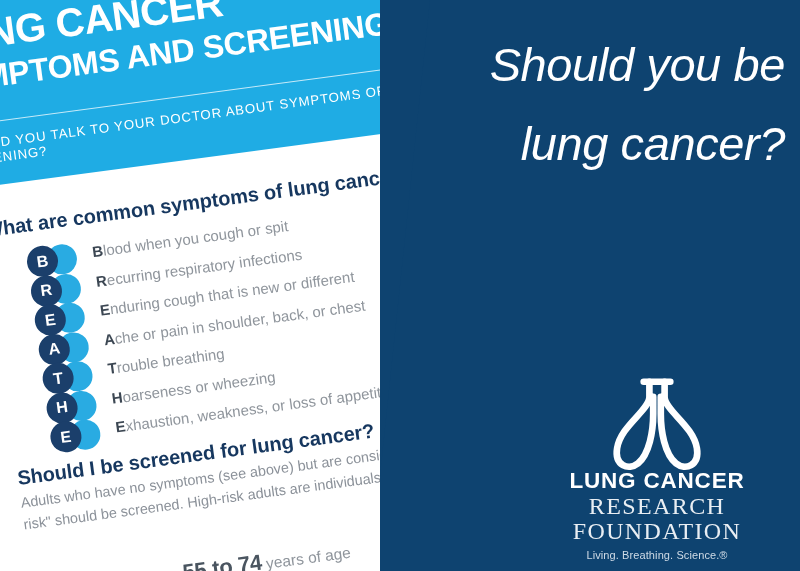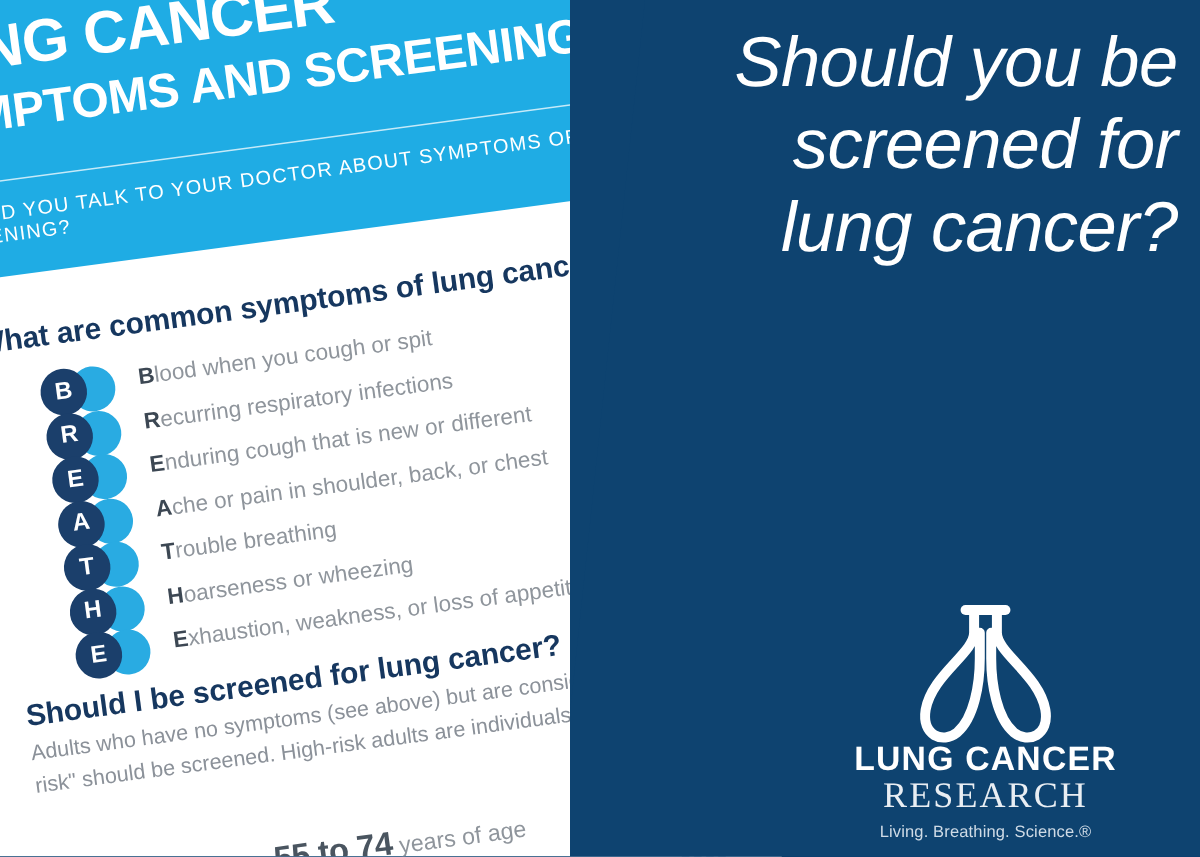--- a/index.html
+++ b/index.html
@@ -16,21 +16,21 @@
     position:absolute;top:0;right:0;width:420px;height:571px;
     background:#0e4370;z-index:5;
   }
   .headline{
     position:absolute;top:14px;right:15px;width:360px;
     text-align:right;color:#ffffff;
     font-style:italic;font-weight:400;
     font-size:47px;line-height:1.17;
     letter-spacing:-0.4px;
   }
-  .headline span{display:block;}
+  .headline span{display:block;margin-top:24px;}
 
   
   .logo{
     position:absolute;right:28px;bottom:10px;width:230px;
     text-align:center;color:#ffffff;
   }
   .logo-mark{width:100%;height:95px;display:block;}
   .logo-l1{
     font-size:22.5px;font-weight:700;letter-spacing:0.8px;
     line-height:1.1;margin-top:-2px;
@@ -219,31 +219,31 @@
     </div>
   </div>
 
   <svg class="navy-panel" viewBox="0 0 420 571" preserveAspectRatio="none" style="position:absolute;">
     <polygon points="50,0 420,0 420,571 -10,571" fill="#0e4370"></polygon>
   </svg>
 
   <div class="navy-panel" style="background:transparent;">
     <div class="headline">
       <span>Should you be</span>
-      <span>screened for</span>
       <span>lung cancer?</span>
     </div>
 
     <div class="logo">
       <svg class="logo-mark" viewBox="0 0 120 100">
         <g fill="none" stroke="#ffffff" stroke-width="7" stroke-linecap="round" stroke-linejoin="round">
           <path d="M46 6 h28"></path>
           <path d="M52 6 v16 C52 36 22 52 18 76 C15 94 30 100 40 92 C52 82 56 58 56 40 V22"></path>
           <path d="M68 6 v16 C68 36 98 52 102 76 C105 94 90 100 80 92 C68 82 64 58 64 40 V22"></path>
         </g>
       </svg>
       <div class="logo-l1">LUNG CANCER</div>
       <div class="logo-l2">RESEARCH</div>
+      <div class="logo-l3">FOUNDATION</div>
       <div class="logo-tag">Living. Breathing. Science.®</div>
     </div>
   </div>
 
 </div>
 
 </body></html>

